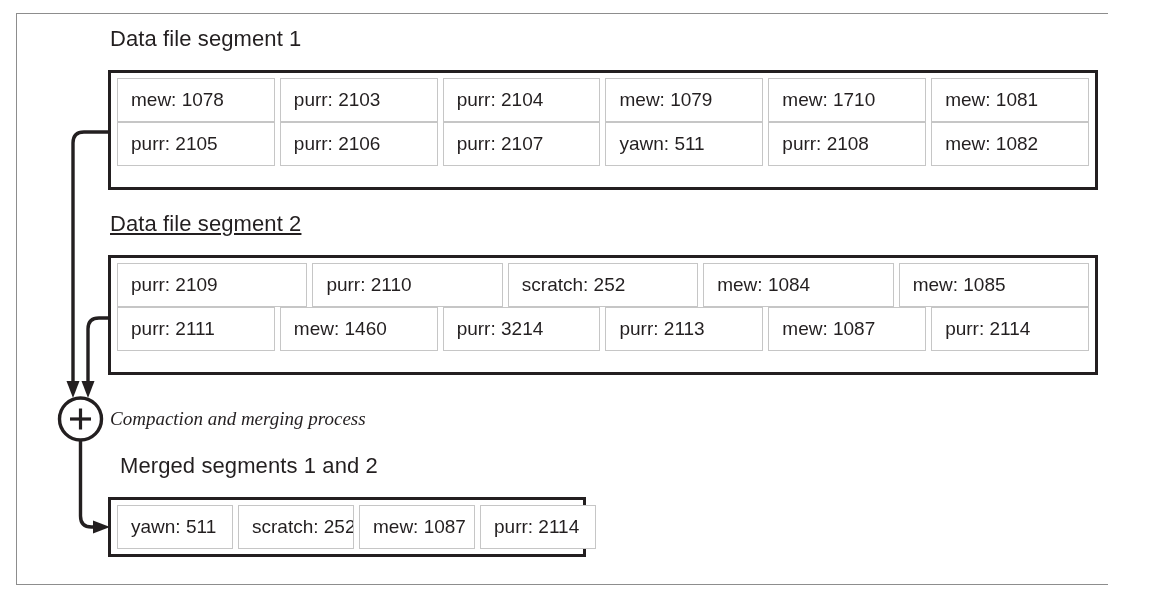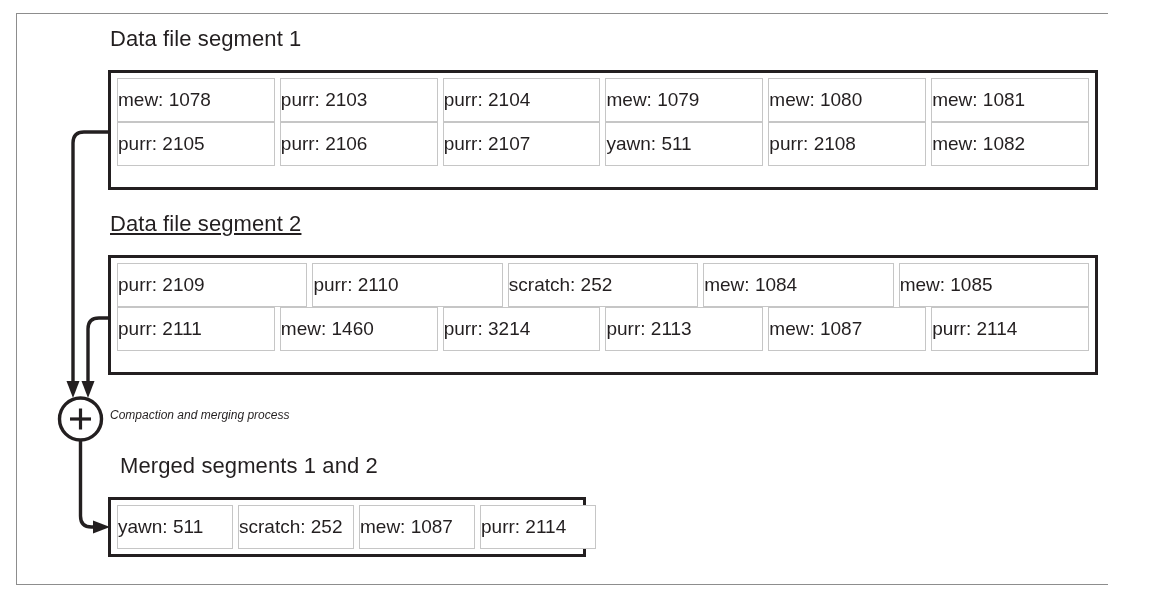--- a/index.html
+++ b/index.html
@@ -53,38 +53,40 @@
   }
   .seg-row + .seg-row {
   }
   .cell {
     flex: 1 1 0;
     border: 1.5px solid #c6c6c6;
     background: #ffffff;
     box-sizing: border-box;
     display: flex;
     align-items: center;
+    padding-left: 13px;
     font-size: 19px;
     color: #231f20;
     white-space: nowrap;
     overflow: hidden;
   }
 
   
   .merged-cell {
     flex: 0 0 116px;
   }
 
   #process-label {
     position: absolute;
-    font-size: 12px;
+    font-size: 19px;
     font-style: italic;
     color: #231f20;
     white-space: nowrap;
     line-height: 1;
+    font-family: Liberation Serif, serif;
   }
 
   #connectors {
     position: absolute;
     left: 0;
     top: 0;
     width: 1150px;
     height: 614px;
     pointer-events: none;
   }
@@ -117,21 +119,21 @@
   <div id="outer-frame"></div>
 
   <div class="section-title" style="left:110px; top:28px;">Data file segment 1</div>
 
   <div class="segment-box" id="segment-1-box" style="left:108px; top:70px; width:990px; height:120px;">
     <div class="seg-row">
       <div class="cell">mew: 1078</div>
       <div class="cell">purr: 2103</div>
       <div class="cell">purr: 2104</div>
       <div class="cell">mew: 1079</div>
-      <div class="cell">mew: 1080</div>
+      <div class="cell">mew: 1710</div>
       <div class="cell">mew: 1081</div>
     </div>
     <div class="seg-row">
       <div class="cell">purr: 2105</div>
       <div class="cell">purr: 2106</div>
       <div class="cell">purr: 2107</div>
       <div class="cell">yawn: 511</div>
       <div class="cell">purr: 2108</div>
       <div class="cell">mew: 1082</div>
     </div>

